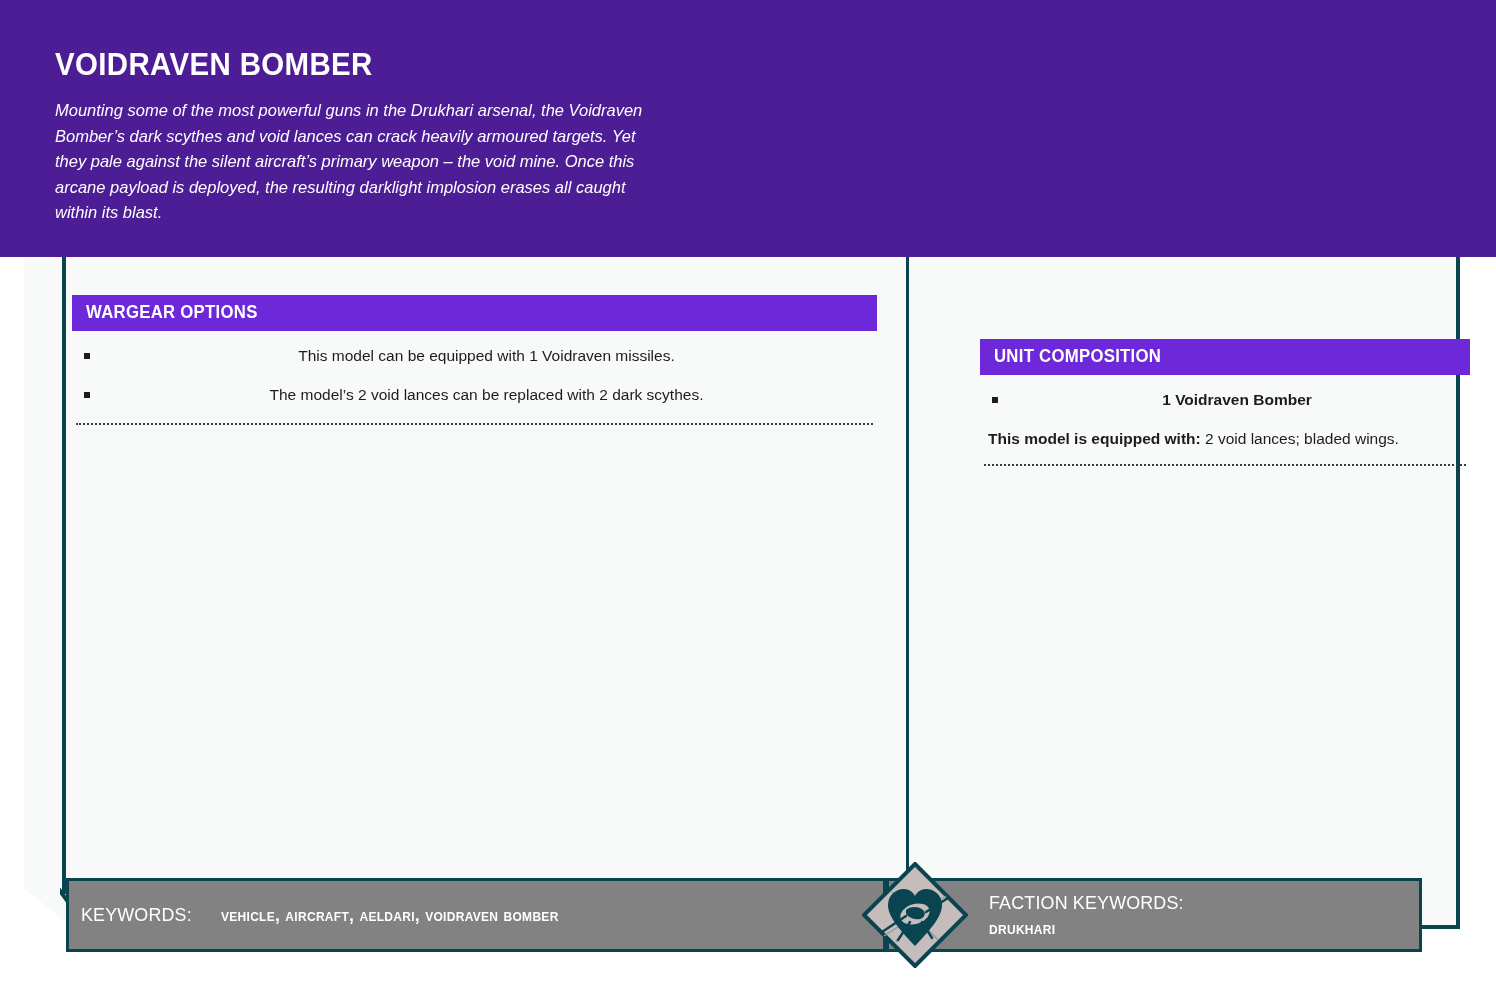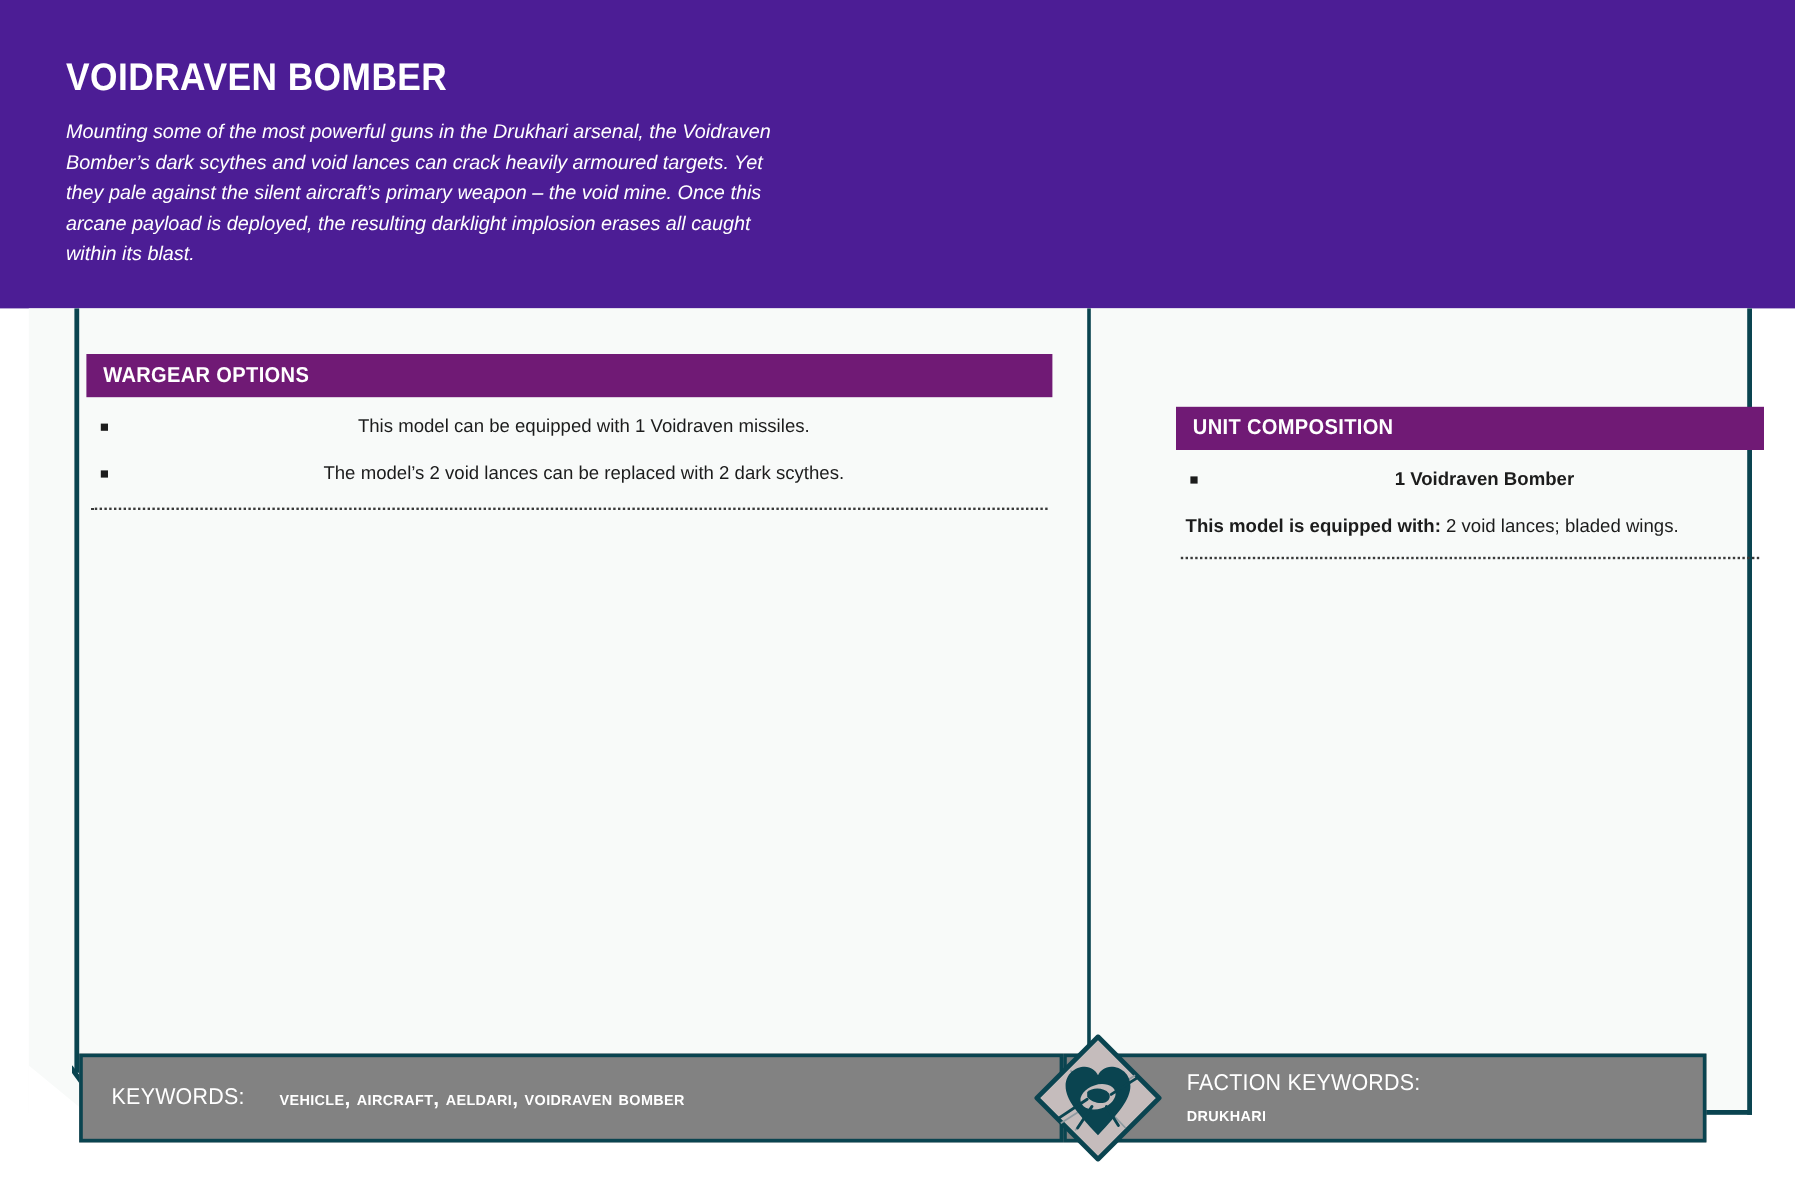--- a/index.html
+++ b/index.html
@@ -107,21 +107,21 @@
     left: 906px; top: 257px;
     width: 3px; height: 627px;
     background: #0a4450;
   }
 
   
   .section {
     position: absolute;
   }
   .section-head {
-    background: #701a75;
+    background: #6d28d9;
     color: #ffffff;
     font-size: 18px;
     font-weight: bold;
     text-transform: uppercase;
     letter-spacing: 0.3px;
     padding: 7px 24px 8px 14px;
     transform-origin: left center;
   }
   .section-head span {
     display: inline-block;
@@ -166,21 +166,21 @@
   .kw-bar {
     position: absolute;
     background: #828282;
     border: 3px solid #0a4450;
     display: flex;
     align-items: center;
   }
   .kw-left {
     left: 66px; top: 878px;
     width: 820px; height: 74px;
-    padding-left: 24px;
+    padding-left: 12px;
   }
   .kw-right {
     left: 886px; top: 878px;
     width: 536px; height: 74px;
     padding-left: 100px;
   }
   .kw-label {
     font-size: 19px;
     color: #ffffff;
     letter-spacing: 0.2px;

